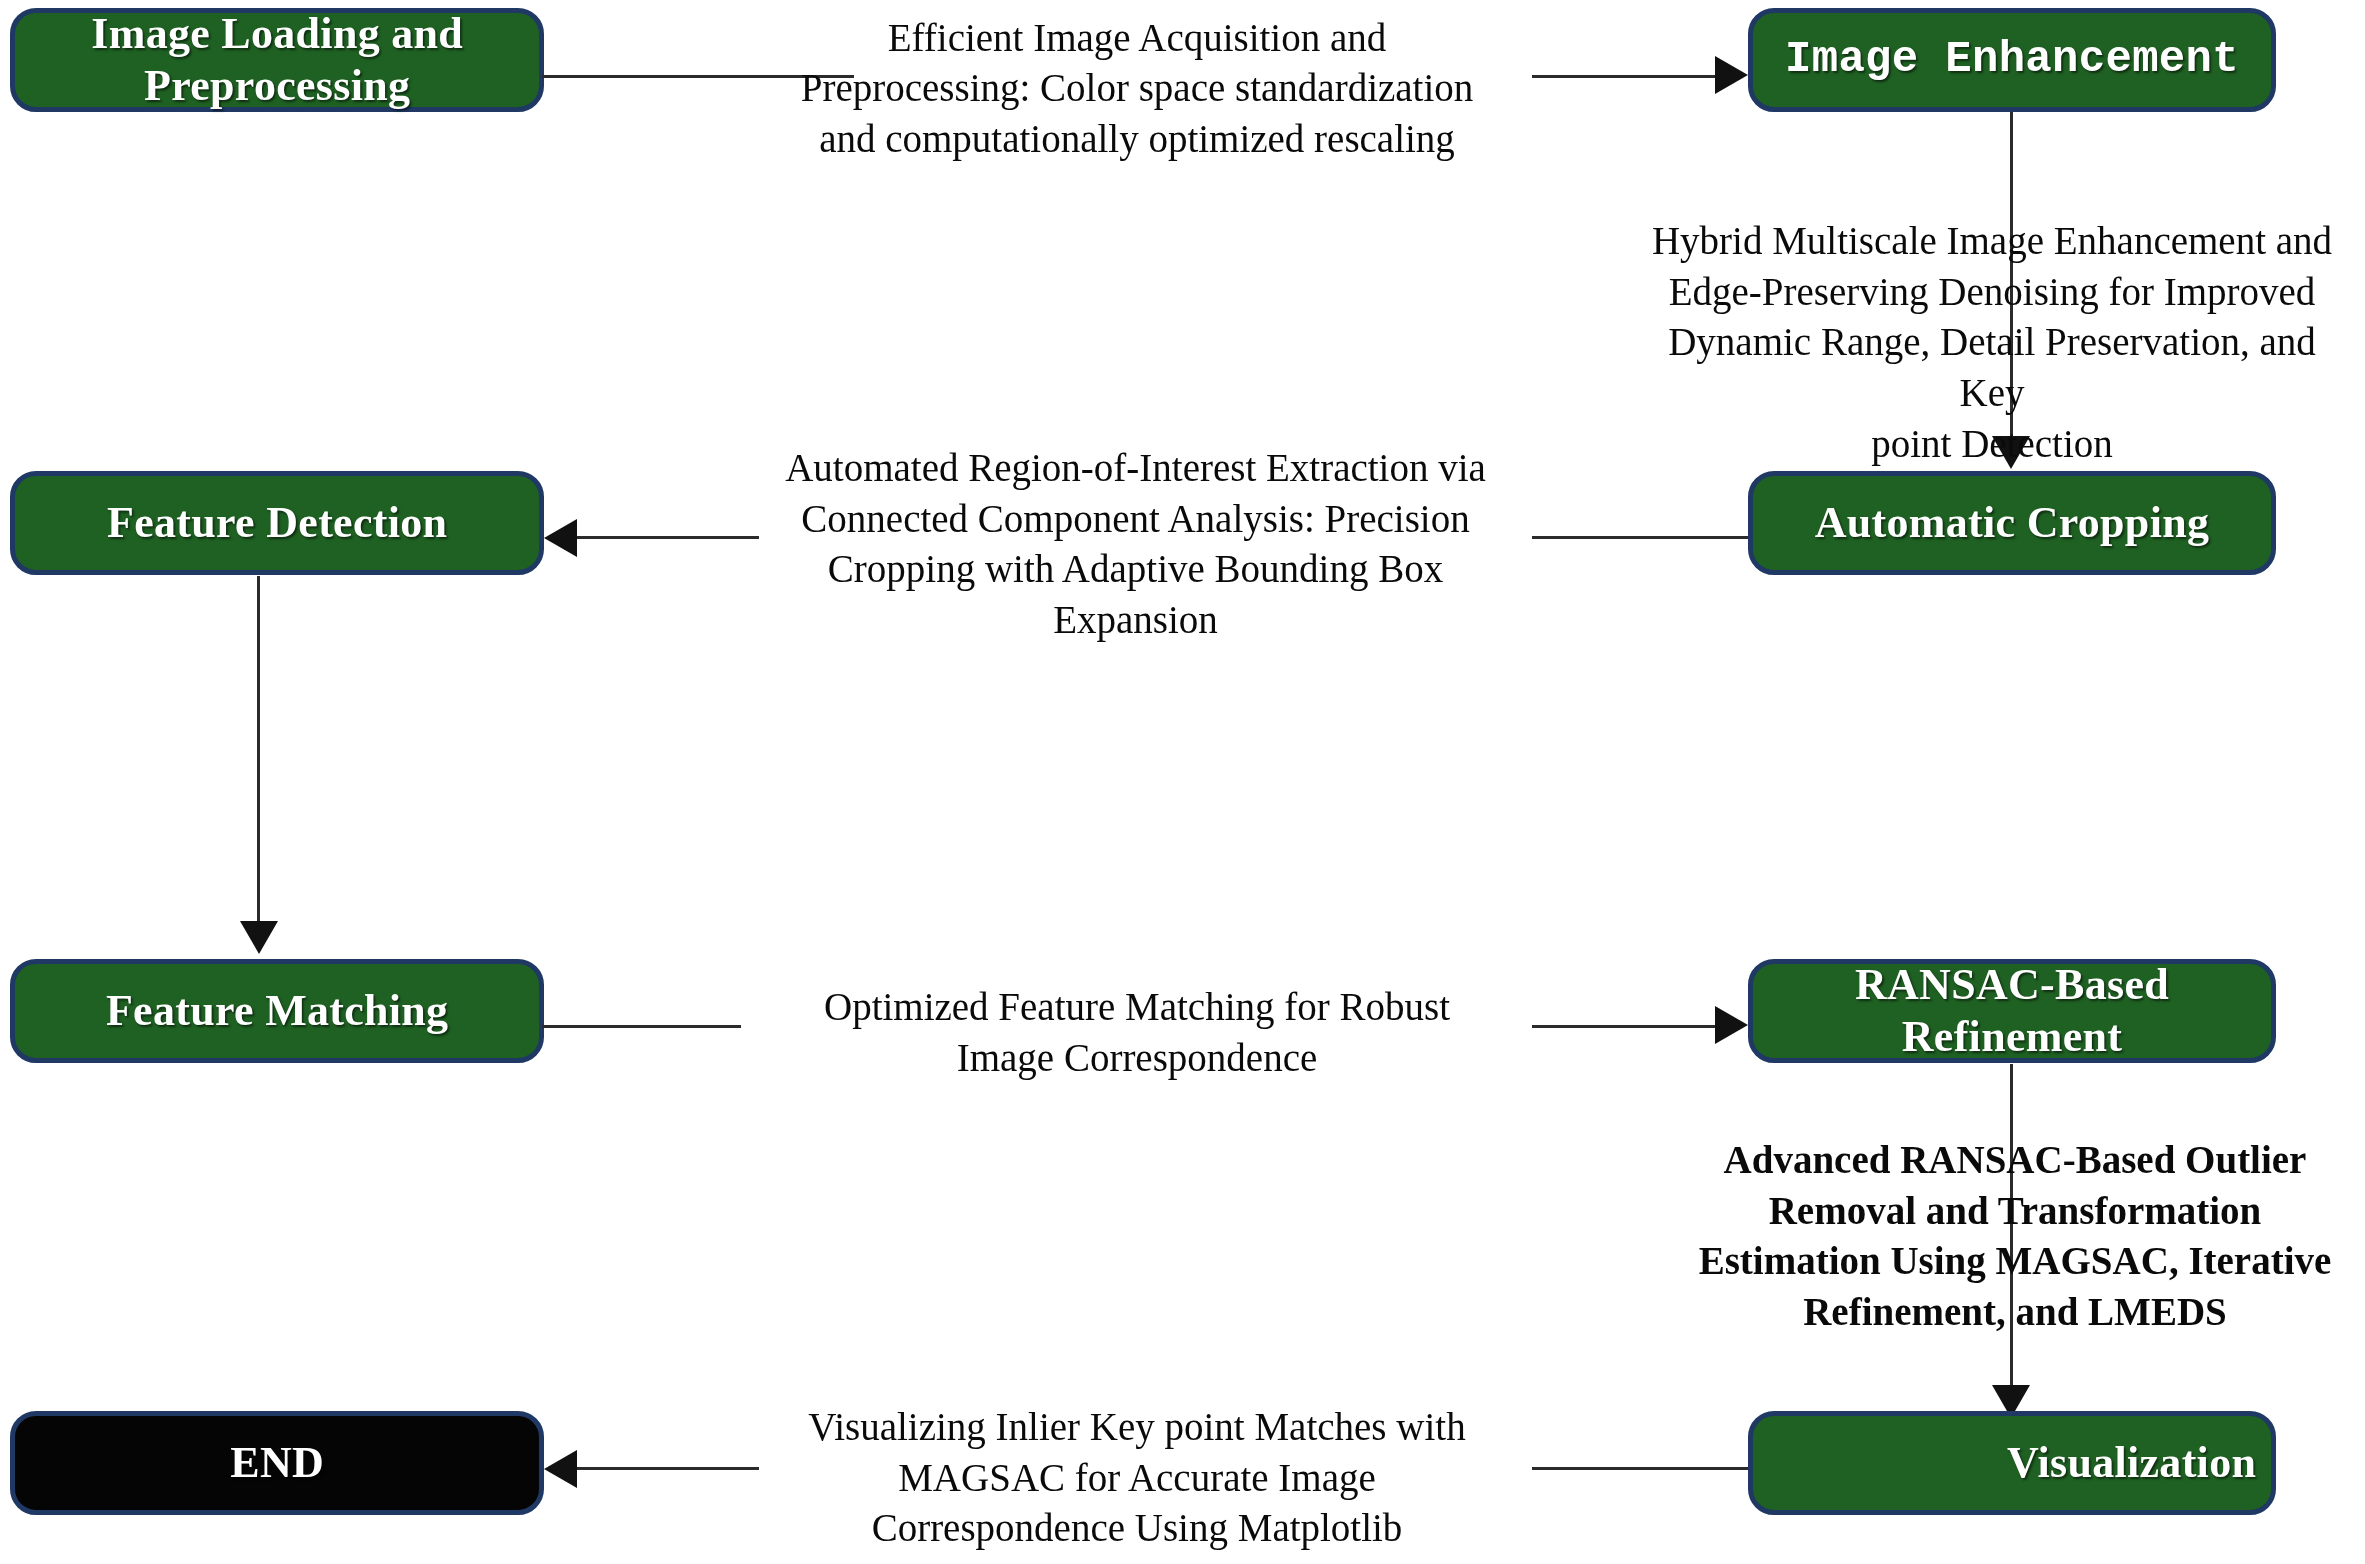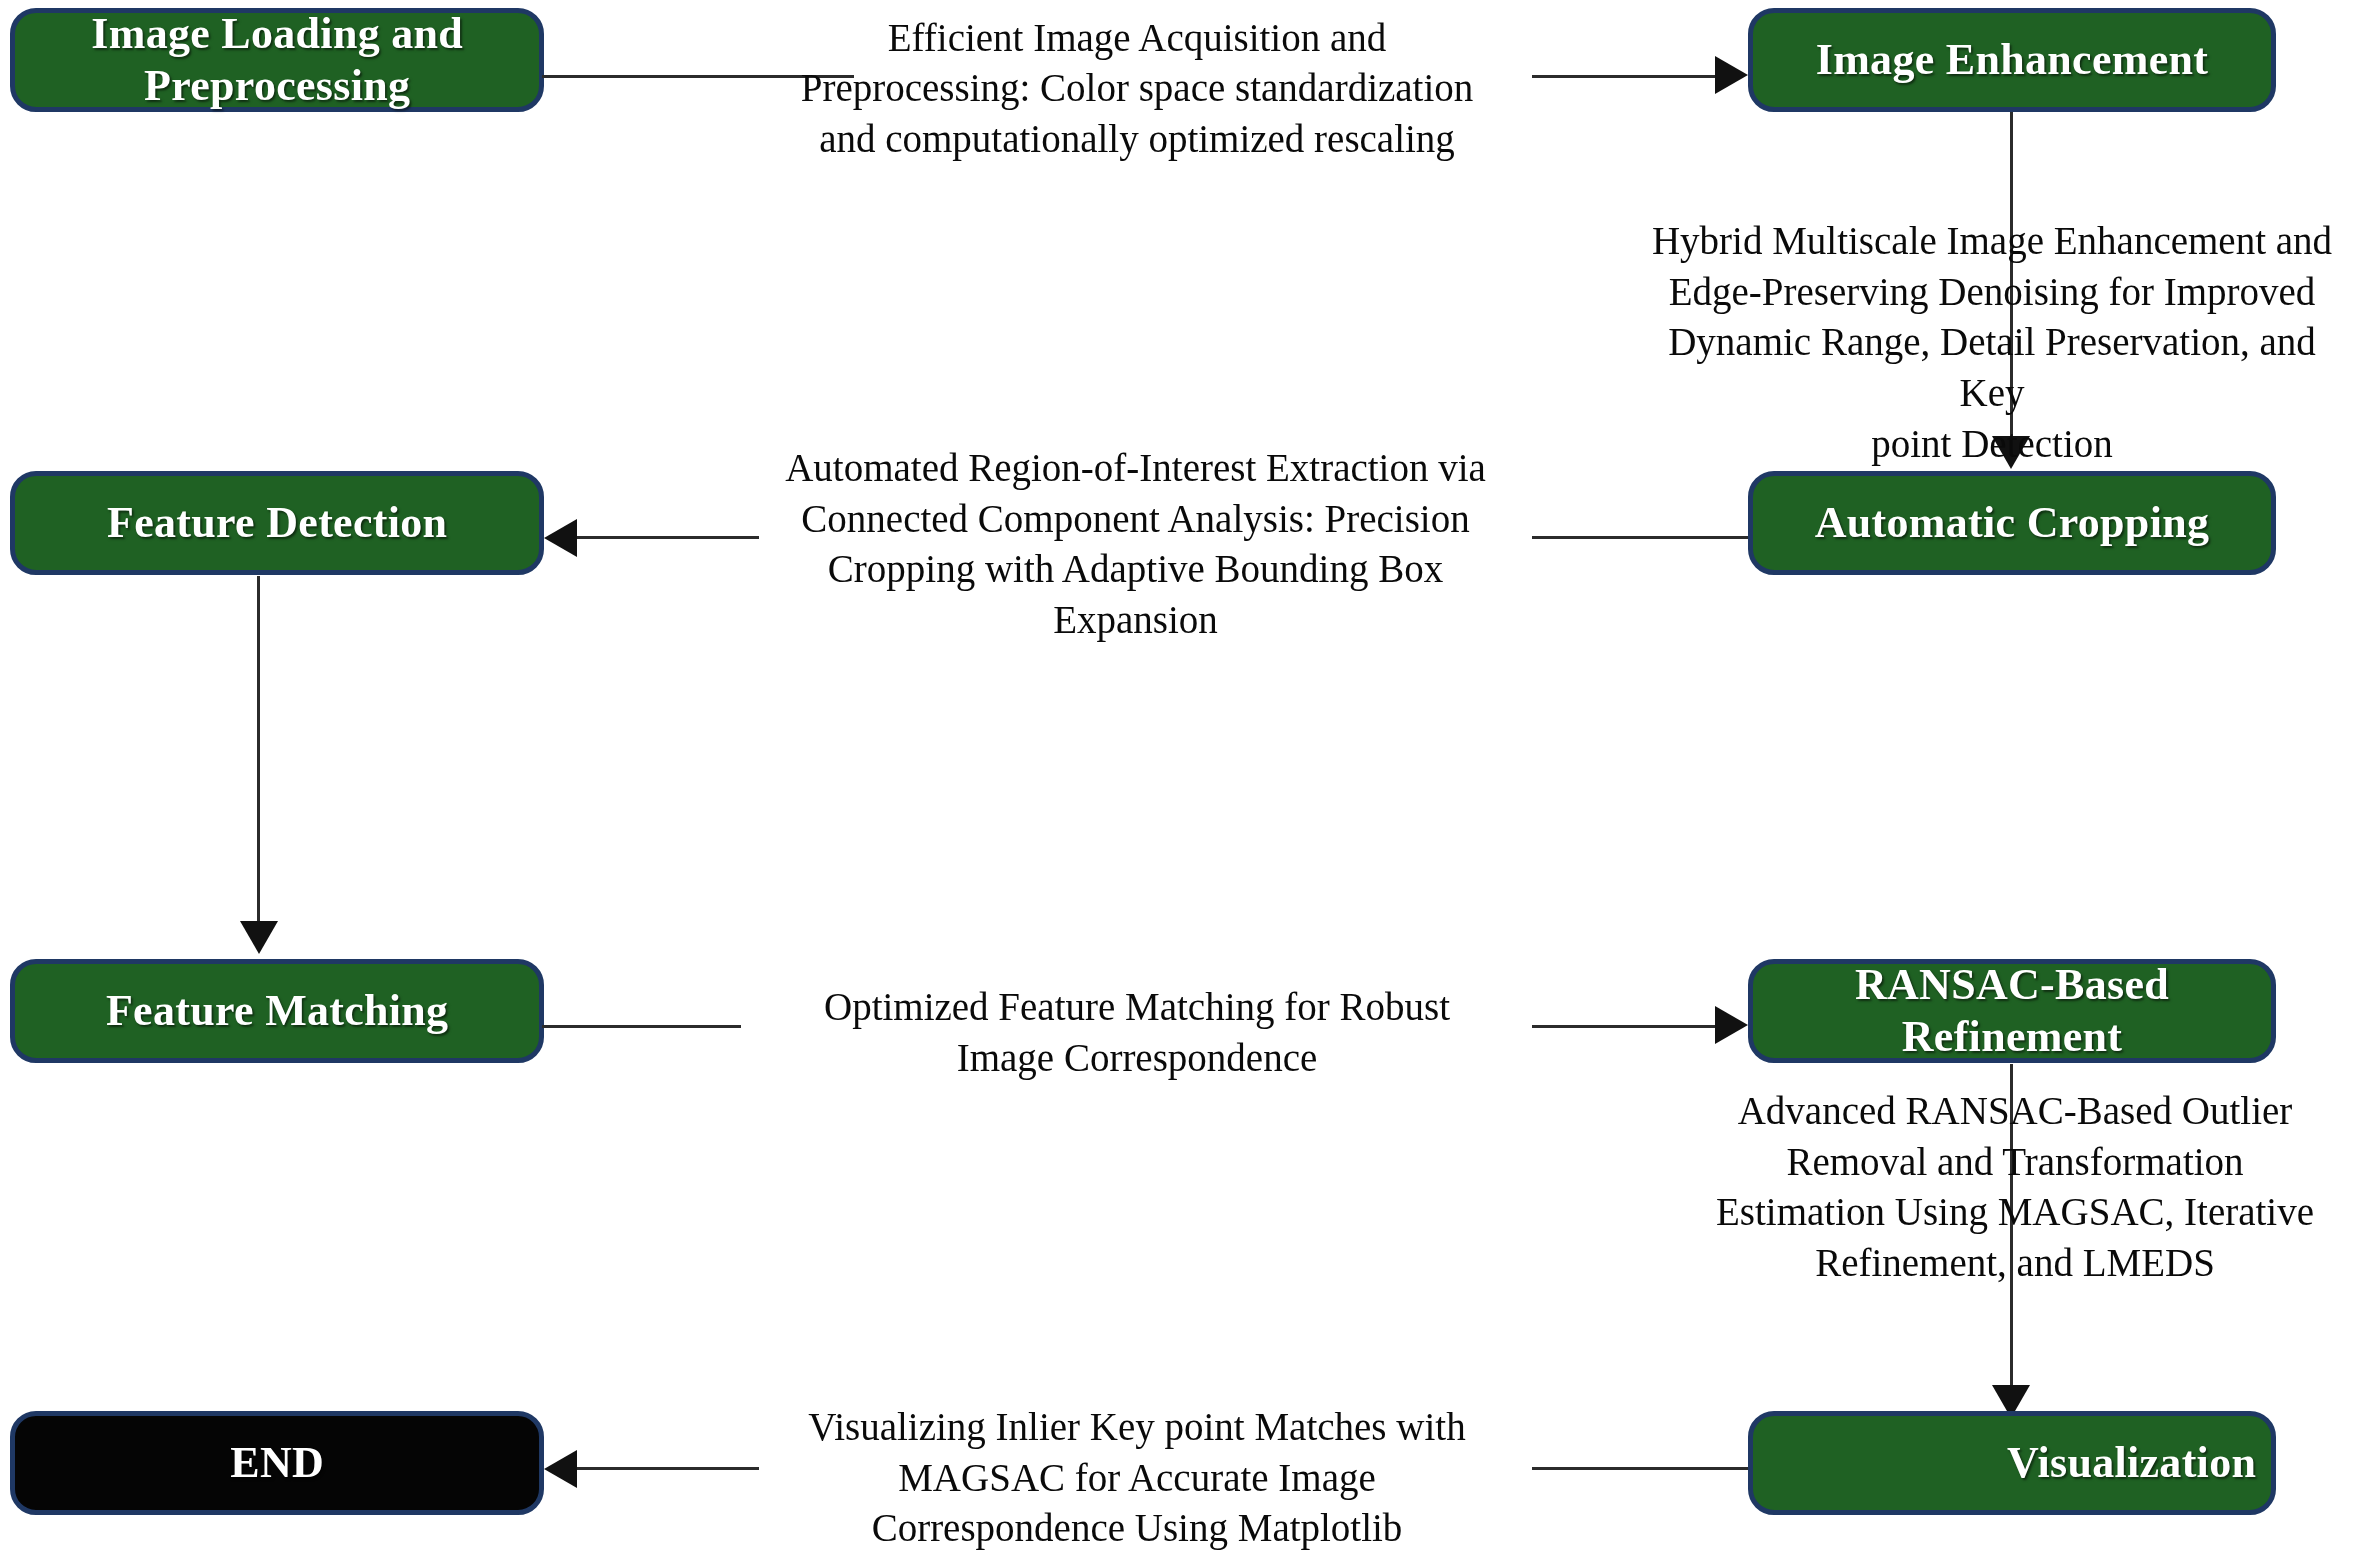--- a/index.html
+++ b/index.html
@@ -103,21 +103,21 @@
 
   <div class="hline" style="left:542px; top:75px; width:312px;"></div>
 
   <div class="edge-caption" style="left:792px; top:12.5px; width:690px;">Efficient Image Acquisition and
 Preprocessing: Color space standardization
 and computationally optimized rescaling</div>
 
   <div class="hline" style="left:1532px; top:75px; width:183px;"></div>
   <div class="arrow right" style="left:1715px; top:56px;"></div>
 
-  <div class="node green" style="left:1748px; top:8px; width:528px; height:104px;">
+  <div class="node green" style="left:1748px; top:8px; width:528px; height:104px;font-family:Liberation Mono, monospace;">
     <span class="node-label" style="white-space: pre-line;">Image Enhancement</span>
   </div>
 
   <div class="vline" style="left:2010px; top:112px; height:324px;"></div>
   <div class="arrow down" style="left:1992px; top:436px;"></div>
 
   <div class="edge-caption" style="left:1643px; top:216px; width:698px;">Hybrid Multiscale Image Enhancement and
 Edge-Preserving Denoising for Improved
 Dynamic Range, Detail Preservation, and Key
 point Detection</div>
@@ -156,21 +156,21 @@
   <div class="arrow right" style="left:1715px; top:1006px;"></div>
 
   <div class="node green" style="left:1748px; top:959px; width:528px; height:104px;">
     <span class="node-label" style="white-space: pre-line;">RANSAC-Based
 Refinement</span>
   </div>
 
   <div class="vline" style="left:2010px; top:1064px; height:321px;"></div>
   <div class="arrow down" style="left:1992px; top:1385px;"></div>
 
-  <div class="edge-caption" style="left:1680px; top:1086px; width:670px;">Advanced RANSAC-Based Outlier
+  <div class="edge-caption" style="left:1680px; top:1135px; width:670px;font-weight:bold;">Advanced RANSAC-Based Outlier
 Removal and Transformation
 Estimation Using MAGSAC, Iterative
 Refinement, and LMEDS</div>
 
   <div class="node black" style="left:10.2px; top:1411px; width:534px; height:104px;">
     <span class="node-label" style="white-space: pre-line;">END</span>
   </div>
 
   <div class="arrow left" style="left:544px; top:1450px;"></div>
   <div class="hline" style="left:577px; top:1467px; width:182px;"></div>

